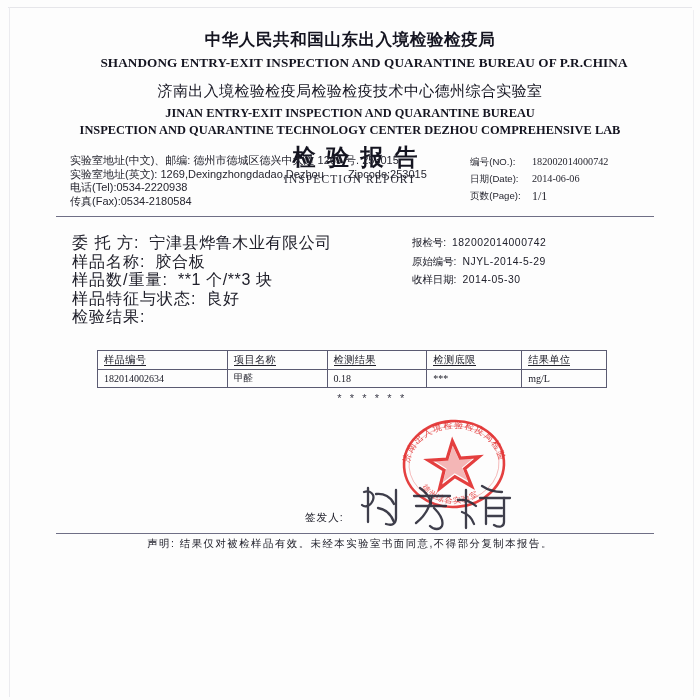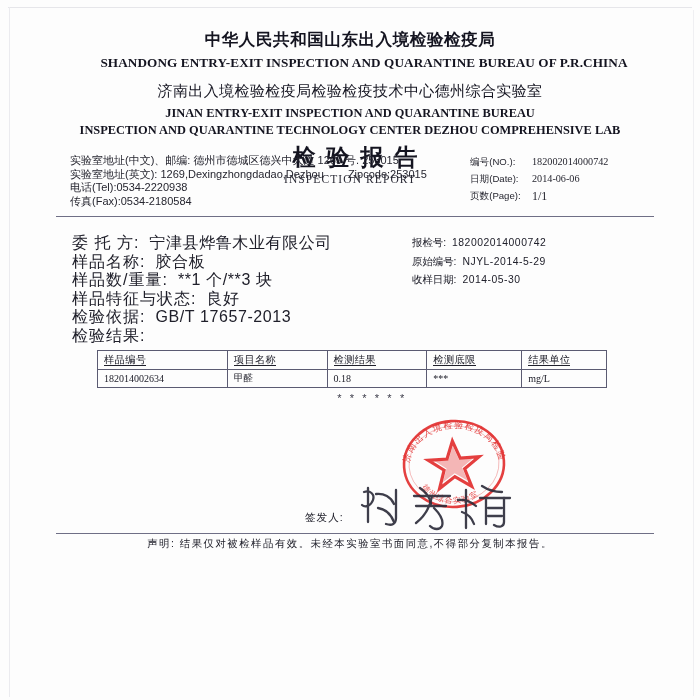--- a/index.html
+++ b/index.html
@@ -325,21 +325,20 @@
     </div>
 
     <div class="rule" id="rule-top"></div>
 
     <div class="detail">
       <div class="detail-left" id="detail-left-host">
           <div><span class="d-lbl">委 托 方:</span><span class="d-val">宁津县烨鲁木业有限公司</span></div>
           <div><span class="d-lbl">样品名称:</span><span class="d-val">胶合板</span></div>
           <div><span class="d-lbl">样品数/重量:</span><span class="d-val">**1 个/**3 块</span></div>
           <div><span class="d-lbl">样品特征与状态:</span><span class="d-val">良好</span></div>
-          <div><span class="d-lbl">检验依据:</span><span class="d-val">GB/T 17657-2013</span></div>
           <div><span class="d-lbl">检验结果:</span><span class="d-val"></span></div>
         </div>
       <div class="detail-right" id="detail-right-host">
           <div><span class="d-lbl">报检号:</span><span class="d-val">182002014000742</span></div>
           <div><span class="d-lbl">原始编号:</span><span class="d-val">NJYL-2014-5-29</span></div>
           <div><span class="d-lbl">收样日期:</span><span class="d-val">2014-05-30</span></div>
         </div>
     </div>
 
     <div class="tbl-wrap">

